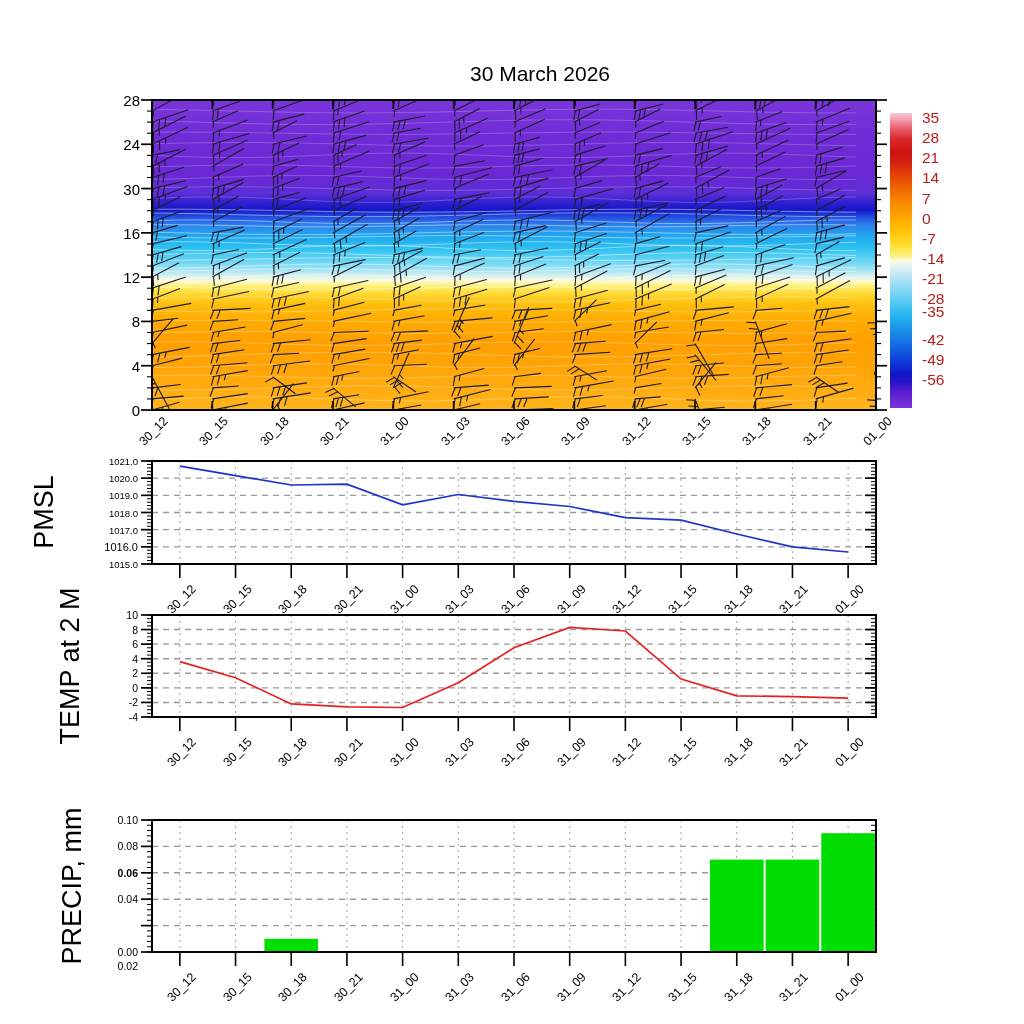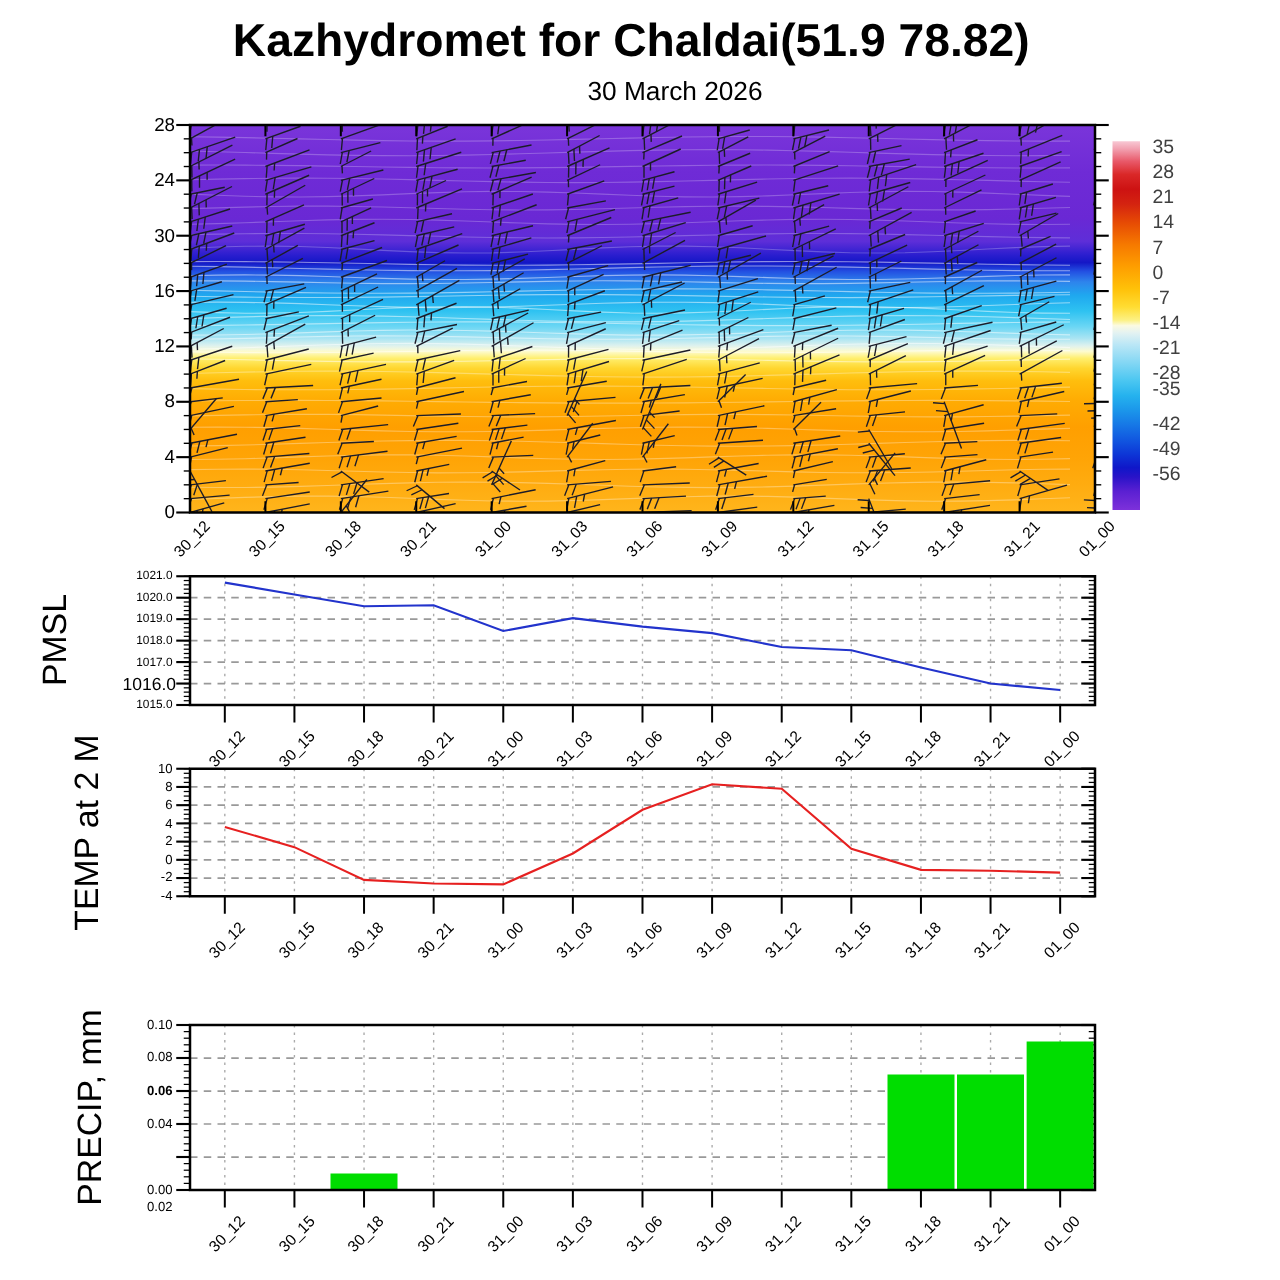--- a/index.html
+++ b/index.html
@@ -22,32 +22,31 @@
   #pmslPanel{left:152px;top:461px;width:724px;height:103px;background:#fff;}
   #tempPanel{left:152px;top:615px;width:724px;height:102px;background:#fff;}
   #precipPanel{left:152px;top:820px;width:724px;height:132px;background:#fff;}
   #colorbar{position:absolute;left:890px;top:113px;width:22px;height:295px;
     background:linear-gradient(to bottom,
       #f8c8d4 0%, #f2a2b2 2%, #e85868 5.5%, #da2828 9%, #cd1212 13%,
       #d42310 17%, #e64a04 22%, #f67900 28%, #fe9e00 34%, #ffc108 40%,
       #ffdd33 45%, #fcf184 48.5%, #fbfae2 50%, #e3f2f2 52%, #bce7f6 55%,
       #84d7f4 60%, #4ac6f1 65%, #25b2ee 69%, #1b96ea 73%, #1677e6 77%,
       #1157e0 81%, #0d35d6 85%, #0f17c9 88.5%, #2913c8 91%, #5b20d2 95%, #7d31da 100%);}
-  .cb-label{position:absolute;left:922px;font-size:15.5px;color:#404040;}
+  .cb-label{position:absolute;left:922px;font-size:15.5px;color:#b91c1c;}
   .ylab-big{position:absolute;font-size:27px;color:#000;white-space:nowrap;
     transform:translate(-50%,-50%) rotate(-90deg);}
   .ytick-label{position:absolute;color:#000;text-align:right;transform:translateY(-50%);}
   .xtick-label{position:absolute;font-size:12.5px;color:#000;white-space:nowrap;
     transform:translate(-100%,0) rotate(-45deg);transform-origin:100% 0%;}
 </style>
 </head>
 <body>
 
 <div id="page">
-  <div class="title">Kazhydromet for Chaldai(51.9 78.82)</div>
   <div class="subtitle">30 March 2026</div>
 
   <div id="contourPanel" class="panel">
       <svg width="804" height="390" viewBox="-40 -40 804 390" style="left: -40px; top: -40px;">
         <polyline points="0,299.6 22,298.7 44,297.9 66,297.3 88,296.9 110,296.9 132,297.2 154,297.8 176,298.6 198,299.5 220,300.2 242,300.8 264,301.0 286,300.9 308,300.4 330,299.7 352,298.9 374,298.1 396,297.4 418,296.9 440,296.9 462,297.1 484,297.7 506,298.5 528,299.3 550,300.1 572,300.7 594,301.0 616,300.9 638,300.5 660,299.9 682,299.0 704,298.2" fill="none" stroke="#ffffff" stroke-width="0.9" opacity="0.32"></polyline>
         <polyline points="0,289.8 22,290.0 44,290.0 66,289.7 88,289.1 110,288.4 132,287.6 154,286.9 176,286.3 198,285.8 220,285.7 242,285.8 264,286.1 286,286.7 308,287.4 330,288.2 352,289.0 374,289.6 396,289.9 418,290.1 440,289.9 462,289.5 484,288.9 506,288.1 528,287.3 550,286.6 572,286.1 594,285.7 616,285.7 638,285.9 660,286.3 682,287.0 704,287.7" fill="none" stroke="#ffffff" stroke-width="0.9" opacity="0.32"></polyline>
         <polyline points="0,275.7 22,275.4 44,275.3 66,275.4 88,275.8 110,276.4 132,277.0 154,277.6 176,278.0 198,278.3 220,278.2 242,278.0 264,277.5 286,276.9 308,276.3 330,275.8 352,275.4 374,275.3 396,275.4 418,275.8 440,276.3 462,276.9 484,277.5 506,278.0 528,278.2 550,278.2 572,278.0 594,277.6 616,277.0 638,276.4 660,275.8 682,275.4 704,275.3" fill="none" stroke="#ffffff" stroke-width="0.9" opacity="0.32"></polyline>
         <polyline points="0,267.6 22,267.4 44,267.0 66,266.3 88,265.5 110,264.8 132,264.2 154,263.9 176,263.9 198,264.2 220,264.8 242,265.5 264,266.3 286,267.0 308,267.4 330,267.6 352,267.4 374,266.9 396,266.3 418,265.5 440,264.8 462,264.2 484,263.9 506,263.9 528,264.2 550,264.8 572,265.5 594,266.3 616,267.0 638,267.4 660,267.6 682,267.4 704,266.9" fill="none" stroke="#ffffff" stroke-width="0.9" opacity="0.32"></polyline>
         <polyline points="0,256.8 22,256.5 44,256.0 66,255.4 88,254.7 110,254.0 132,253.4 154,252.8 176,252.5 198,252.3 220,252.3 242,252.6 264,253.0 286,253.6 308,254.2 330,254.9 352,255.6 374,256.2 396,256.6 418,256.9 440,257.0 462,256.8 484,256.5 506,256.0 528,255.4 550,254.7 572,254.0 594,253.4 616,252.9 638,252.5 660,252.3 682,252.3 704,252.6" fill="none" stroke="#ffffff" stroke-width="0.9" opacity="0.32"></polyline>
         <polyline points="0,241.8 22,241.7 44,241.8 66,242.1 88,242.7 110,243.4 132,244.1 154,244.7 176,245.2 198,245.4 220,245.4 242,245.2 264,244.7 286,244.1 308,243.4 330,242.7 352,242.2 374,241.8 396,241.7 418,241.8 440,242.2 462,242.7 484,243.4 506,244.1 528,244.7 550,245.2 572,245.4 594,245.4 616,245.2 638,244.7 660,244.0 682,243.3 704,242.7" fill="none" stroke="#ffffff" stroke-width="0.9" opacity="0.32"></polyline>
@@ -1654,21 +1653,21 @@
     <span class="cb-label" style="top:290.35px;">-28</span>
     <span class="cb-label" style="top:303px;">-35</span>
     <span class="cb-label" style="top:330.65px;">-42</span>
     <span class="cb-label" style="top:350.79999999999995px;">-49</span>
     <span class="cb-label" style="top:370.95px;">-56</span>
     <span class="ytick-label" style="left:98px;top:461px;width:40px;font-size:9.5px;">1021.0</span>
     <span class="ytick-label" style="left:98px;top:478.1666666666667px;width:40px;font-size:9.5px;">1020.0</span>
     <span class="ytick-label" style="left:98px;top:495.3333333333333px;width:40px;font-size:9.5px;">1019.0</span>
     <span class="ytick-label" style="left:98px;top:512.5px;width:40px;font-size:9.5px;">1018.0</span>
     <span class="ytick-label" style="left:98px;top:529.6666666666666px;width:40px;font-size:9.5px;">1017.0</span>
-    <span class="ytick-label" style="left:98px;top:546.8333333333334px;width:40px;font-size:14px;text-align:center;">1016.0</span>
+    <span class="ytick-label" style="left:98px;top:546.8333333333334px;width:40px;font-size:11px;">1016.0</span>
     <span class="ytick-label" style="left:98px;top:564px;width:40px;font-size:9.5px;">1015.0</span>
     <span class="xtick-label" style="left:188.85px;top:582px;">30_12</span>
     <span class="xtick-label" style="left:244.54px;top:582px;">30_15</span>
     <span class="xtick-label" style="left:300.23px;top:582px;">30_18</span>
     <span class="xtick-label" style="left:355.91999999999996px;top:582px;">30_21</span>
     <span class="xtick-label" style="left:411.61px;top:582px;">31_00</span>
     <span class="xtick-label" style="left:467.3px;top:582px;">31_03</span>
     <span class="xtick-label" style="left:522.99px;top:582px;">31_06</span>
     <span class="xtick-label" style="left:578.6800000000001px;top:582px;">31_09</span>
     <span class="xtick-label" style="left:634.37px;top:582px;">31_12</span>

